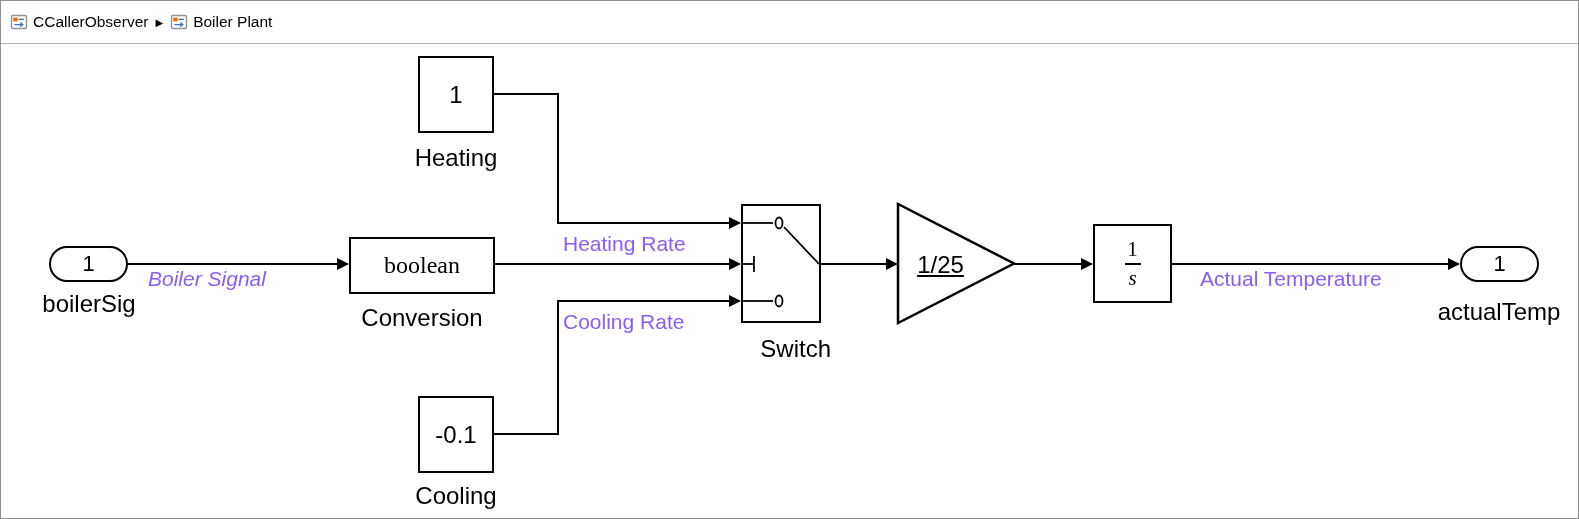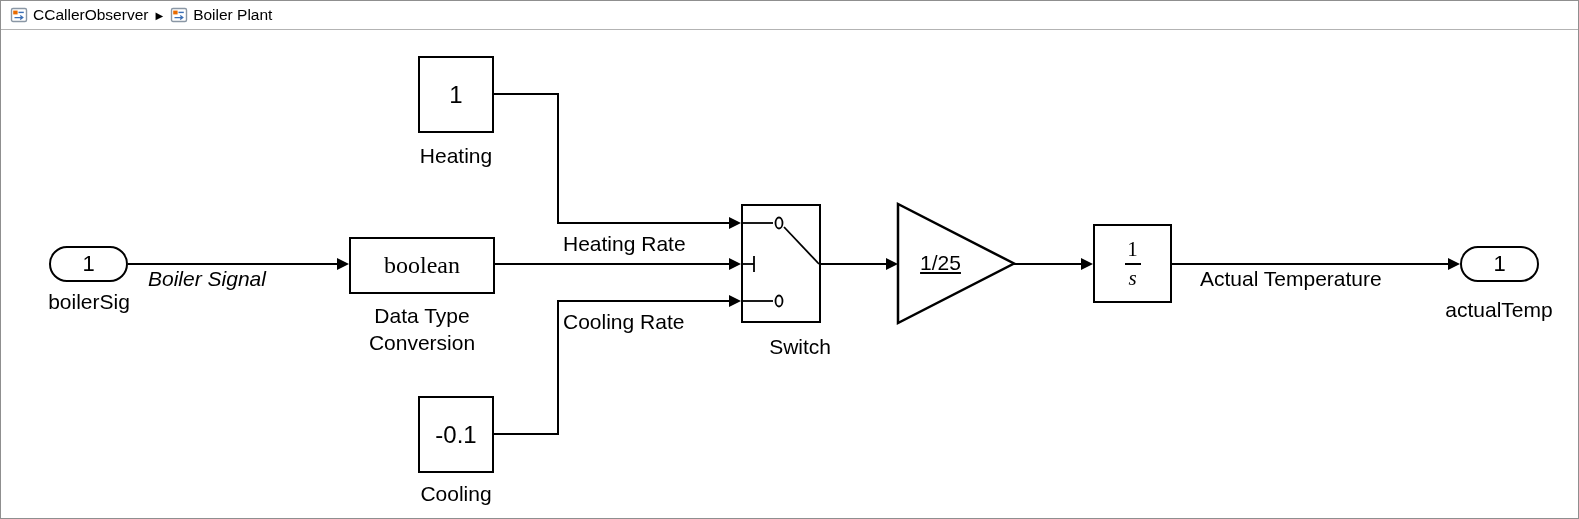--- a/index.html
+++ b/index.html
@@ -4,42 +4,42 @@
 <style>
   * { margin:0; padding:0; box-sizing:border-box; }
   html,body { background:#e9e9e9; }
   body { font-family:"Liberation Sans", sans-serif; }
   .window {
     position:relative; width:1579px; height:519px;
     background:#ffffff; border:1px solid #8f8f8f; overflow:hidden;
   }
   
   .breadcrumb {
-    position:absolute; top:0; left:0; right:0; height:29px;
+    position:absolute; top:0; left:0; right:0; height:43px;
     background:#ffffff; border-bottom:1px solid #b3b3b3;
     display:flex; align-items:center; padding:0 9px;
     font-size:15.5px; color:#000;
   }
   .crumb { display:flex; align-items:center; gap:5px; cursor:default; }
   .crumb-sep { font-size:10px; margin:0 7px; color:#000; }
   .crumb-icon { display:inline-flex; width:18px; height:18px; }
   
   .block {
     position:absolute; border:2px solid #000; background:#fff;
     display:flex; align-items:center; justify-content:center; color:#000;
   }
   .port-block { border-radius:18px; font-size:22px; }
   .value-sans { font-size:24px; }
   .serif { font-family:"Liberation Serif", serif; }
   .block-label {
-    position:absolute; text-align:center; font-size:21px; color:#000;
+    position:absolute; text-align:center; font-size:24px; color:#000;
     line-height:1.28; white-space:nowrap;
   }
   .block-label.multi { white-space:normal; }
-  .signal-label { position:absolute; font-size:21px; color:#000000; white-space:nowrap; }
+  .signal-label { position:absolute; font-size:21px; color:#8b5cf6; white-space:nowrap; }
   .wires, .gain-svg { position:absolute; }
   
   .fraction { display:flex; flex-direction:column; align-items:center; font-family:"Liberation Serif", serif; font-size:21px; line-height:1.05; }
   .frac-bar { width:16px; border-top:2px solid #000; margin:2px 0; }
   .frac-den { font-style:italic; }
 </style>
 </head>
 <body>
 
 <div class="window">
@@ -103,21 +103,20 @@
 
   <div class="block value-sans" style="left:417px; top:395px; width:76px; height:77px;">
     <span>-0.1</span>
   </div>
   <div class="block-label" style="left:405px; top:480px; width:100px;">Cooling</div>
 
   <div class="block value-sans serif" style="left:348px; top:236px; width:146px; height:57px;justify-content:center;">
     <span>boolean</span>
   </div>
   <div class="block-label multi" style="left:336px; top:302px; width:170px;">
-    <div>Data Type</div>
     <div>Conversion</div>
   </div>
 
   <div class="block" style="left:740px; top:203px; width:80px; height:119px;">
     <svg width="76" height="115" viewBox="0 0 76 115">
       <g stroke="#000" stroke-width="1.8" fill="none">
         <path d="M0 17 H30"></path>
         <ellipse cx="36" cy="17" rx="3.5" ry="5.5" fill="#fff"></ellipse>
         <path d="M0 58 H11"></path>
         <path d="M11 50 V66"></path>

